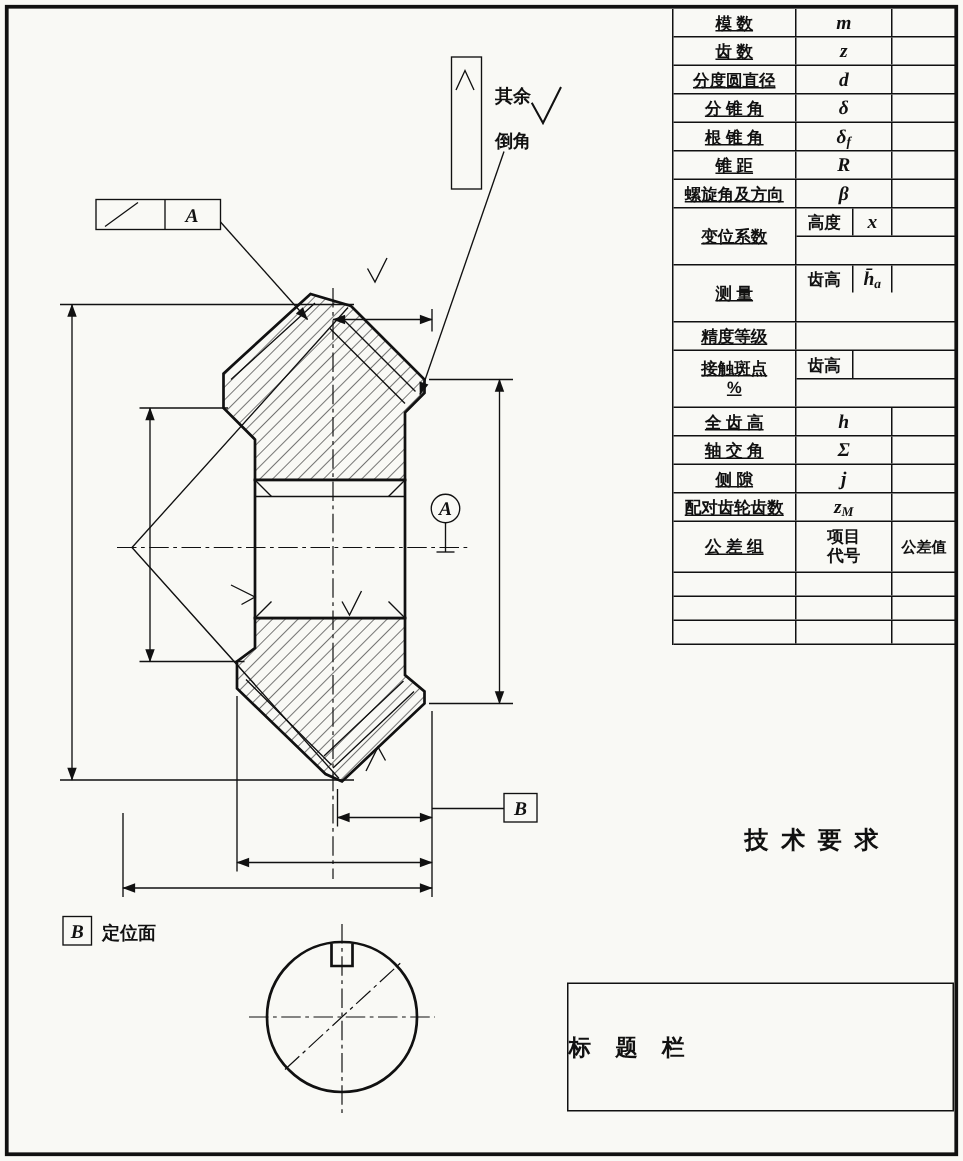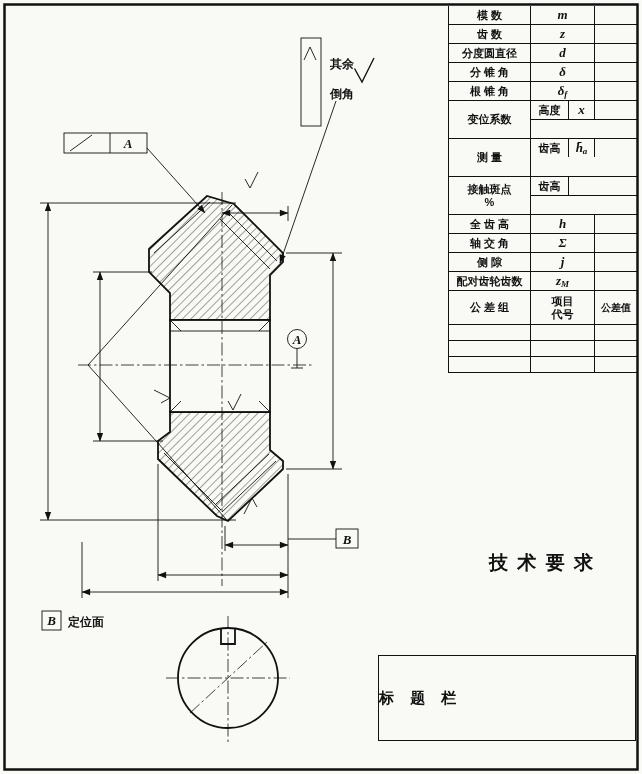--- a/index.html
+++ b/index.html
@@ -12,33 +12,33 @@
   .svgt{font-family:"Liberation Sans",sans-serif;font-size:12px;font-weight:bold;fill:#111;}
   .svgi{font-family:"Liberation Serif",serif;font-style:italic;font-weight:bold;font-size:13px;fill:#111;}
 
   
   .ptable{position:absolute;left:448px;top:6px;width:188px;border-left:1.2px solid #111;}
   .trow{display:flex;box-sizing:border-box;border-bottom:1px solid #111;}
   .h19{height:19px;} .h38{height:38px;} .h34{height:34px;} .h16{height:16px;}
   .h18nb{height:18px;border-bottom:none;}
   .cell{box-sizing:border-box;border-right:1px solid #111;display:flex;align-items:center;
         justify-content:center;font-size:11px;font-weight:bold;color:#111;overflow:hidden;}
-  .wA{width:82px;} .wB{width:38px;} .wC{width:26px;} .wBC{width:64px;}
+  .wA{width:82px;text-decoration:underline;} .wB{width:38px;} .wC{width:26px;} .wBC{width:64px;}
   .wD{width:42px;} .wCD{width:68px;} .wBCD{width:106px;}
   .last{border-right:none;}
   .subcol{display:flex;width:106px;}
   .subcol .trow{border-bottom:1px solid #111;}
   .subcol .trow.h18nb{border-bottom:none;}
   .sym{font-family:"Liberation Serif",serif;font-style:italic;font-weight:bold;font-size:13px;}
   .ss{font-family:"Liberation Serif",serif;font-style:italic;font-size:9px;position:relative;top:3px;}
   .col2line{flex-direction:column;line-height:1.15;justify-content:center;}
   .small{font-size:10px;}
 
   .techreq{position:absolute;left:448px;top:550px;width:188px;text-align:center;
-           font-size:19px;font-weight:bold;letter-spacing:2px;}
+           font-size:16px;font-weight:bold;letter-spacing:2px;}
   .titleblock{position:absolute;left:378px;top:655px;width:258px;height:86px;box-sizing:border-box;
               border:1.5px solid #111;display:flex;align-items:center;
               font-size:15px;font-weight:bold;letter-spacing:6px;}
 </style>
 </head>
 <body>
 
 <div class="page">
 
   <svg class="draw" width="642" height="774" viewBox="0 0 642 774">
@@ -163,20 +163,36 @@
           <span class="sym">δ</span>
           <span class="ss"></span>
         </div>
       <div class="cell wD last"></div>
     </div>
     <div class="trow h19">
       <div class="cell wA">根 锥 角</div>
       <div class="cell wBC">
           <span class="sym">δ</span>
           <span class="ss">f</span>
+        </div>
+      <div class="cell wD last"></div>
+    </div>
+    <div class="trow h19">
+      <div class="cell wA">锥  距</div>
+      <div class="cell wBC">
+          <span class="sym">R</span>
+          <span class="ss"></span>
+        </div>
+      <div class="cell wD last"></div>
+    </div>
+    <div class="trow h19">
+      <div class="cell wA">螺旋角及方向</div>
+      <div class="cell wBC">
+          <span class="sym">β</span>
+          <span class="ss"></span>
         </div>
       <div class="cell wD last"></div>
     </div>
 
     <div class="trow h38">
       <div class="cell wA">变位系数</div>
       <div class="subcol">
         <div class="trow h19">
           <div class="cell wB">高度</div>
           <div class="cell wC">
@@ -201,20 +217,24 @@
           <div class="cell wB">齿高</div>
           <div class="cell wC">
               <span class="sym">h̄</span>
               <span class="ss">a</span>
             </div>
           <div class="cell wD last"></div>
         </div>
       </div>
     </div>
 
+    <div class="trow h19">
+      <div class="cell wA">精度等级</div>
+      <div class="cell wBCD last"></div>
+    </div>
 
     <div class="trow h38">
       <div class="cell wA col2line">
         <div>接触斑点</div>
         <div>%</div>
       </div>
       <div class="subcol">
         <div class="trow h19">
           <div class="cell wB">齿高</div>
           <div class="cell wCD last"></div>

